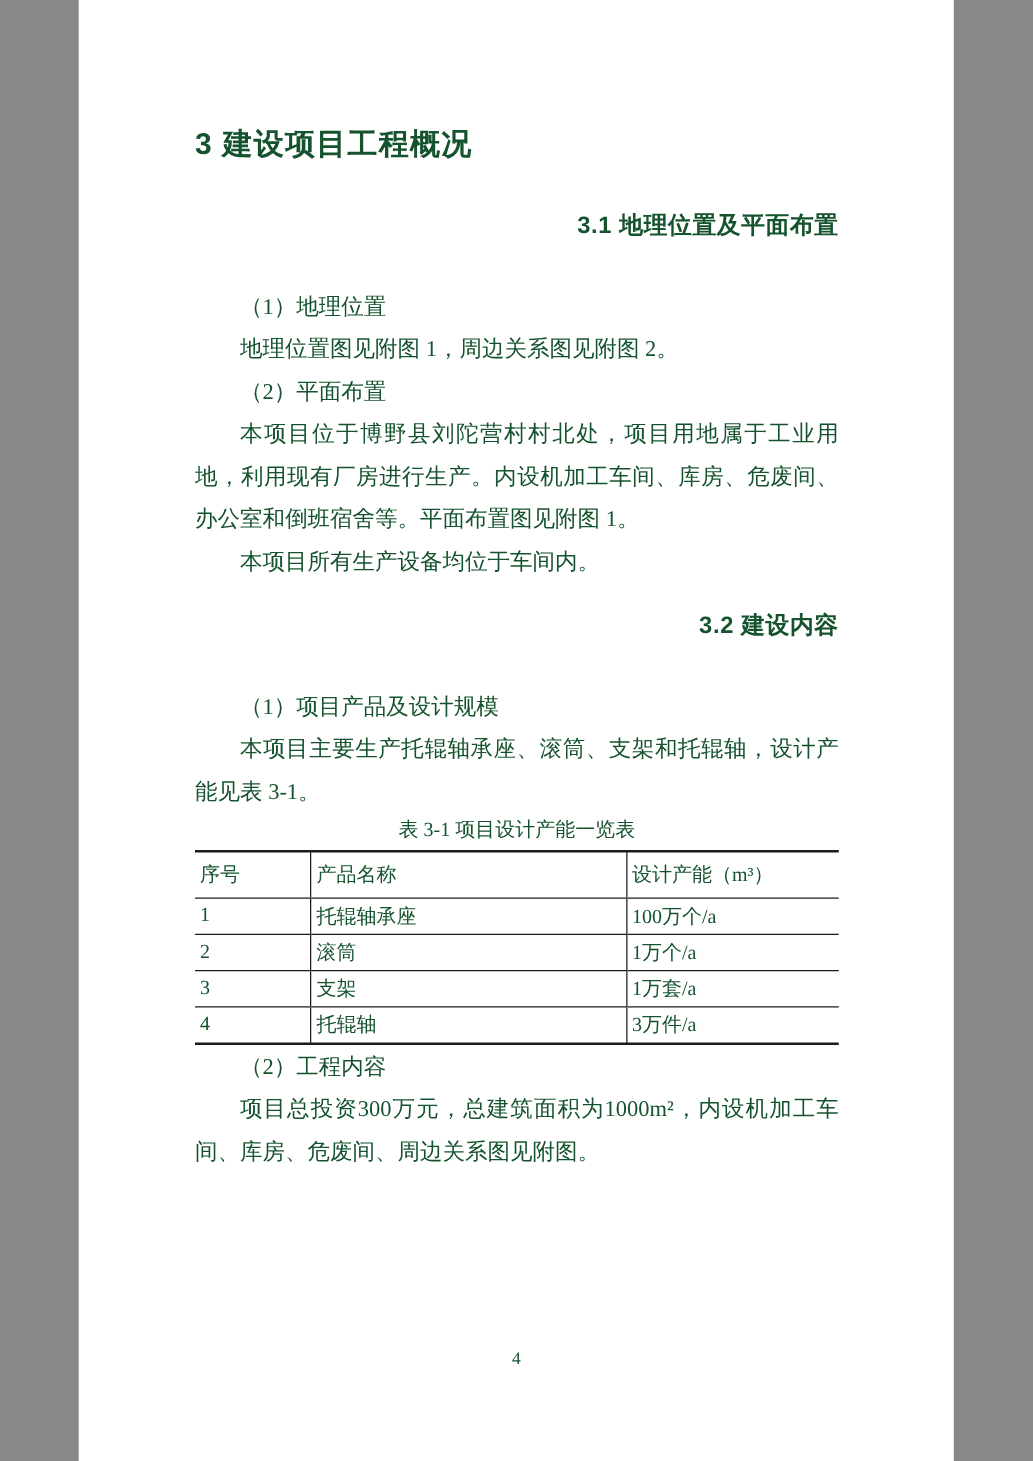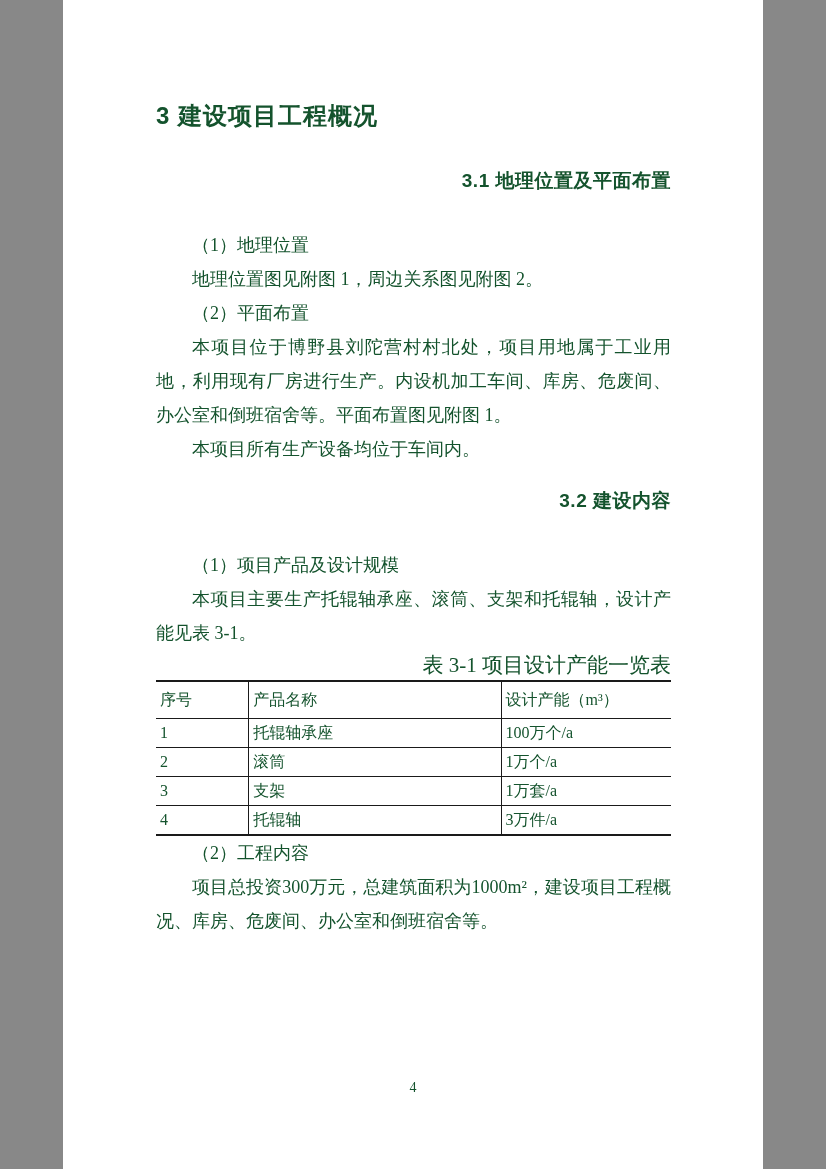--- a/index.html
+++ b/index.html
@@ -39,23 +39,23 @@
   .h2.second { margin-top: 22px; }
   p.body {
     font-size: 18px;
     line-height: 34px;
     margin: 0;
     text-align: justify;
     text-justify: inter-ideograph;
     text-indent: 2em;
   }
   .caption {
-    font-size: 21px;
+    font-size: 16px;
     line-height: 30px;
-    text-align: right;
+    text-align: center;
     margin: 0;
   }
   table.product {
     width: 100%;
     border-collapse: collapse;
     table-layout: fixed;
     font-size: 16px;
     border-top: 2.5px solid #1a1a1a;
     border-bottom: 2.5px solid #1a1a1a;
   }
@@ -135,18 +135,18 @@
       </tr>
       <tr>
         <td>4</td>
         <td>托辊轴</td>
         <td>3万件/a</td>
       </tr>
     </tbody>
       </table>
 
     <p class="body after-table">（2）工程内容</p>
-    <p class="body">项目总投资300万元，总建筑面积为1000m²，建设项目工程概况、库房、危废间、办公室和倒班宿舍等。</p>
+    <p class="body">项目总投资300万元，总建筑面积为1000m²，内设机加工车间、库房、危废间、周边关系图见附图。</p>
 
   </div>
 
   <div class="page-number">4</div>
 </div>
 
 </body></html>

